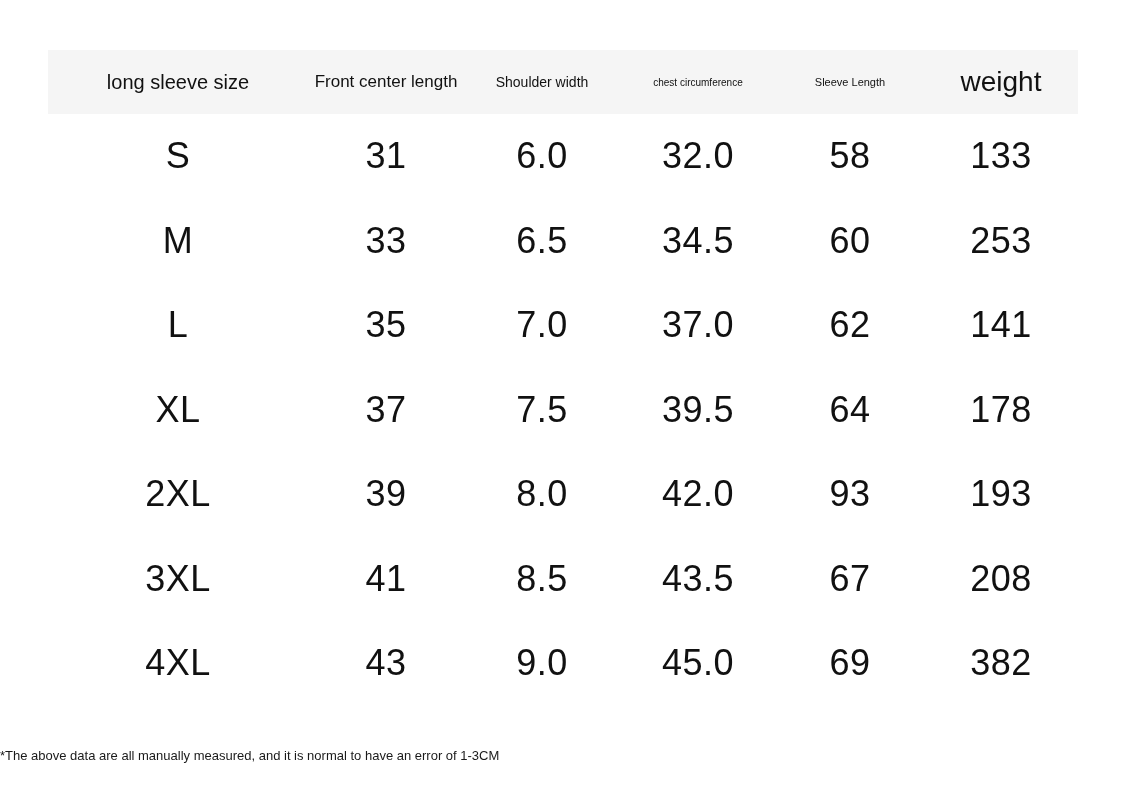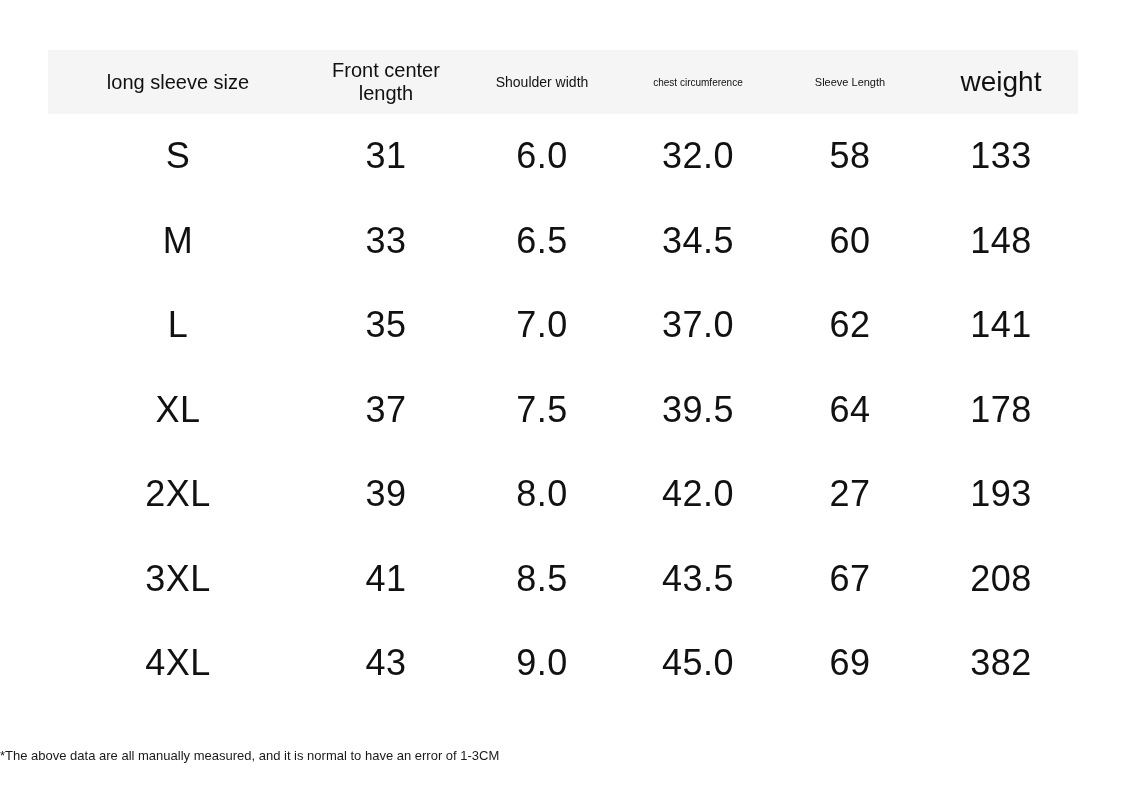--- a/index.html
+++ b/index.html
@@ -40,21 +40,21 @@
     font-weight: normal;
     text-align: center;
     vertical-align: middle;
     height: 64px;
     padding: 0;
     border: none;
   }
 
   
   .th-size   { font-size: 20px; }
-  .th-front  { font-size: 20px; }
+  .th-front  { font-size: 17px; }
   .th-shoulder { font-size: 14px; }
   .th-chest  { font-size: 10px; font-weight: bold; }
   .th-sleeve { font-size: 11px; }
   .th-weight { font-size: 28px; }
 
   .size-table tbody td {
     text-align: center;
     vertical-align: middle;
     height: 84.5px;
     padding: 0;
@@ -114,21 +114,21 @@
         <td>32.0</td>
         <td>58</td>
         <td>133</td>
       </tr>
       <tr>
         <td>M</td>
         <td>33</td>
         <td>6.5</td>
         <td>34.5</td>
         <td>60</td>
-        <td>148</td>
+        <td>253</td>
       </tr>
       <tr>
         <td>L</td>
         <td>35</td>
         <td>7.0</td>
         <td>37.0</td>
         <td>62</td>
         <td>141</td>
       </tr>
       <tr>
@@ -137,21 +137,21 @@
         <td>7.5</td>
         <td>39.5</td>
         <td>64</td>
         <td>178</td>
       </tr>
       <tr>
         <td>2XL</td>
         <td>39</td>
         <td>8.0</td>
         <td>42.0</td>
-        <td>27</td>
+        <td>93</td>
         <td>193</td>
       </tr>
       <tr>
         <td>3XL</td>
         <td>41</td>
         <td>8.5</td>
         <td>43.5</td>
         <td>67</td>
         <td>208</td>
       </tr>

